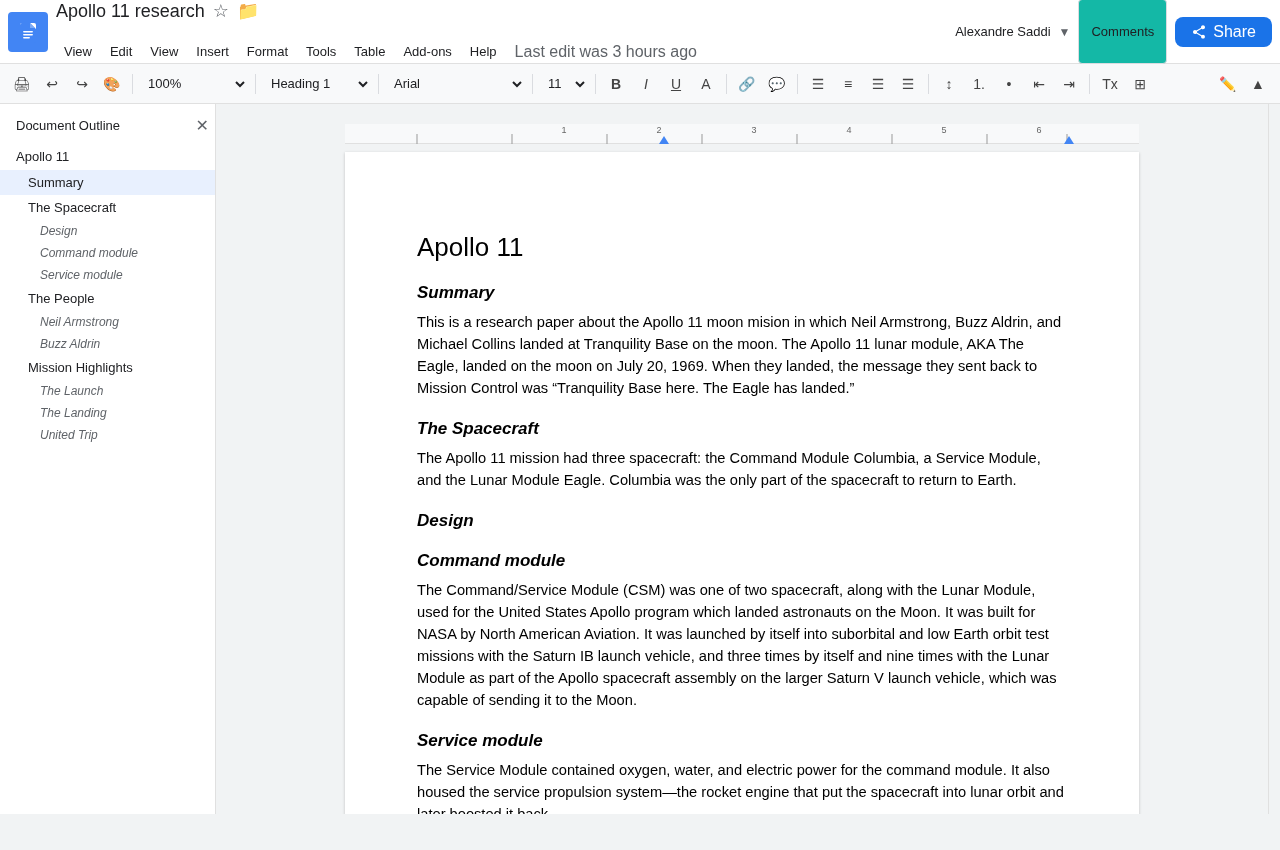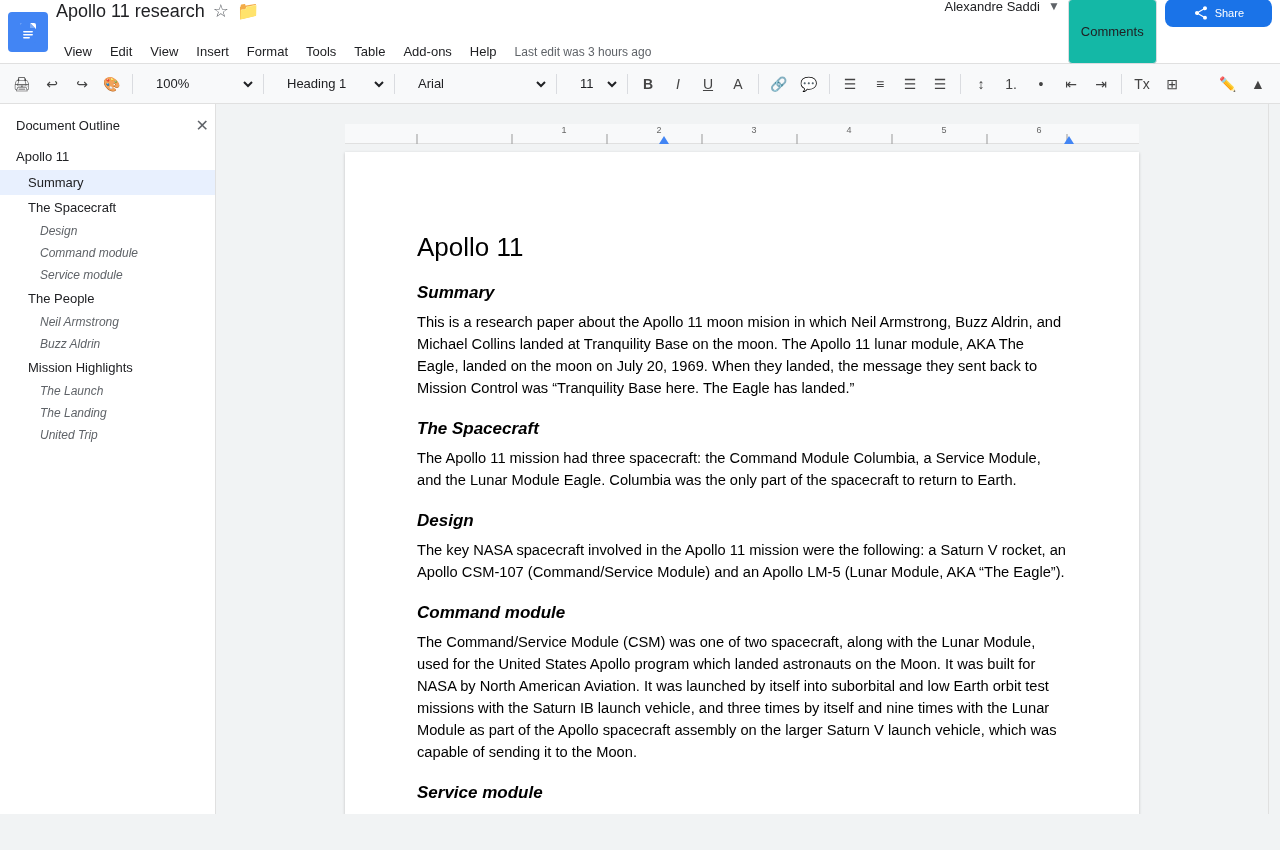--- a/index.html
+++ b/index.html
@@ -20,30 +20,30 @@
       border-radius: 4px;
       display: flex; align-items: center; justify-content: center;
       margin-right: 8px;
       flex-shrink: 0;
     }
     #app-icon svg { width: 24px; height: 24px; }
     #title-area { display: flex; flex-direction: column; flex: 1; }
     #doc-title-row { display: flex; align-items: center; gap: 8px; margin-bottom: 18px; }
     #doc-title { font-size: 18px; color: #202124; font-weight: 400; }
     #star-icon, #folder-icon { color: #5f6368; font-size: 18px; cursor: pointer; }
-    #last-edit { font-size: 12px; color: #5f6368; margin-left: 8px; }
-    #top-right { display: flex; align-items: flex-start; gap: 8px; margin-left: auto; }
+    #last-edit { font-size: 16px; color: #5f6368; margin-left: 8px; }
+    #top-right { display: flex; align-items: center; gap: 8px; margin-left: auto; }
     #user-name { font-size: 13px; color: #202124; }
     #comments-btn {
       background: #14b8a6; border: 1px solid #dadce0; border-radius: 4px;
       padding: 24px 12px; font-size: 13px; cursor: pointer; color: #202124;
     }
     #share-btn {
       background: #1a73e8; border: none; border-radius: 8px;
-      padding: 6px 28px; font-size: 11px; color: #fff; cursor: pointer;
+      padding: 6px 16px; font-size: 16px; color: #fff; cursor: pointer;
       display: flex; align-items: center; gap: 6px;
     }
 
     
     #menu-bar {
       display: flex;
       align-items: center;
       height: 36px;
       background: #fff;
       padding: 0 8px;
@@ -68,21 +68,20 @@
     .toolbar-btn {
       width: 28px; height: 28px; border: none; background: transparent;
       cursor: pointer; border-radius: 4px; display: flex; align-items: center; justify-content: center;
       font-size: 14px; color: #444;
     }
     .toolbar-divider { width: 1px; height: 20px; background: #dadce0; margin: 0 4px; }
     .toolbar-select {
       border: 1px solid transparent; background: transparent; border-radius: 4px;
       padding: 2px 4px; font-size: 13px; cursor: pointer; color: #202124;
       height: 28px;
-      margin-left: 8px;
     }
     .toolbar-select-w { min-width: 110px; }
     .toolbar-select-font { min-width: 90px; }
     .toolbar-select-size { min-width: 50px; }
     .bold-btn { font-weight: bold; }
     .italic-btn { font-style: italic; }
 
     
     #main-layout {
       display: flex;
@@ -324,21 +323,20 @@
         <p class="doc-p">This is a research paper about the Apollo 11 moon mision in which Neil Armstrong, Buzz Aldrin, and Michael Collins landed at Tranquility Base on the moon. The Apollo 11 lunar module, AKA The Eagle, landed on the moon on July 20, 1969. When they landed, the message they sent back to Mission Control was “Tranquility Base here. The Eagle has landed.”</p>
       </div>
 
       <div class="doc-section">
         <h2 class="doc-h2">The Spacecraft</h2>
         <p class="doc-p">The Apollo 11 mission had three spacecraft: the Command Module Columbia, a Service Module, and the Lunar Module Eagle. Columbia was the only part of the spacecraft to return to Earth.</p>
       </div>
 
       <div class="doc-section">
         <h2 class="doc-h2">Design</h2>
-        <p class="doc-p">The key NASA spacecraft involved in the Apollo 11 mission were the following: a Saturn V rocket, an Apollo CSM-107 (Command/Service Module)  and an Apollo LM-5 (Lunar Module, AKA “The Eagle”).</p>
       </div>
 
       <div class="doc-section">
         <h2 class="doc-h2">Command module</h2>
         <p class="doc-p">The Command/Service Module (CSM) was one of two spacecraft, along with the Lunar Module, used for the United States Apollo program which landed astronauts on the Moon. It was built for NASA by North American Aviation. It was launched by itself into suborbital and low Earth orbit test missions with the Saturn IB launch vehicle, and three times by itself and nine times with the Lunar Module as part of the Apollo spacecraft assembly on the larger Saturn V launch vehicle, which was capable of sending it to the Moon.</p>
       </div>
 
       <div class="doc-section">
         <h2 class="doc-h2">Service module</h2>
         <p class="doc-p">The Service Module contained oxygen, water, and electric power for the command module. It also housed the service propulsion system—the rocket engine that put the spacecraft into lunar orbit and later boosted it back</p>

